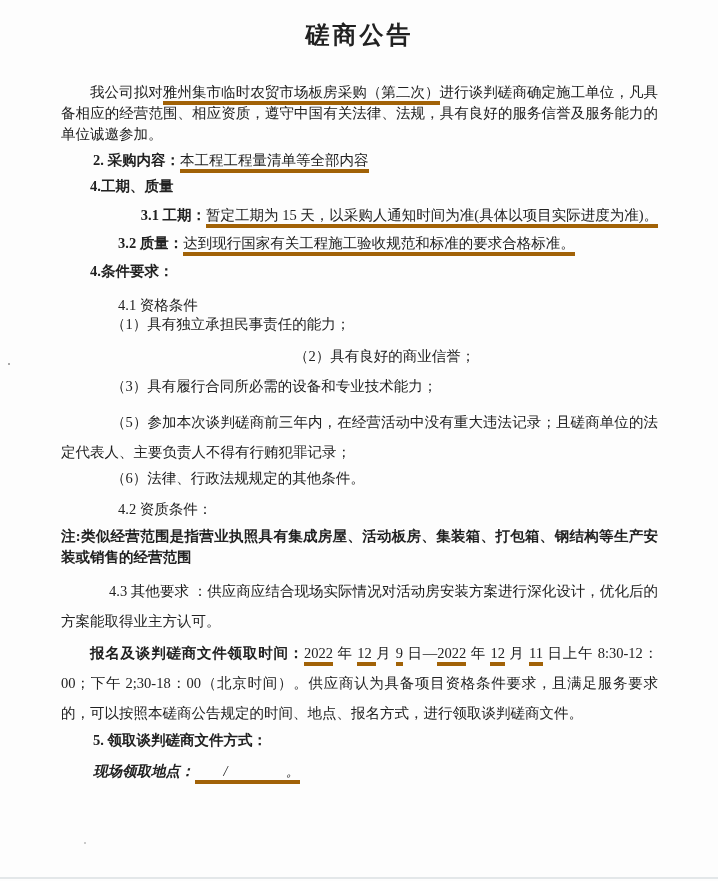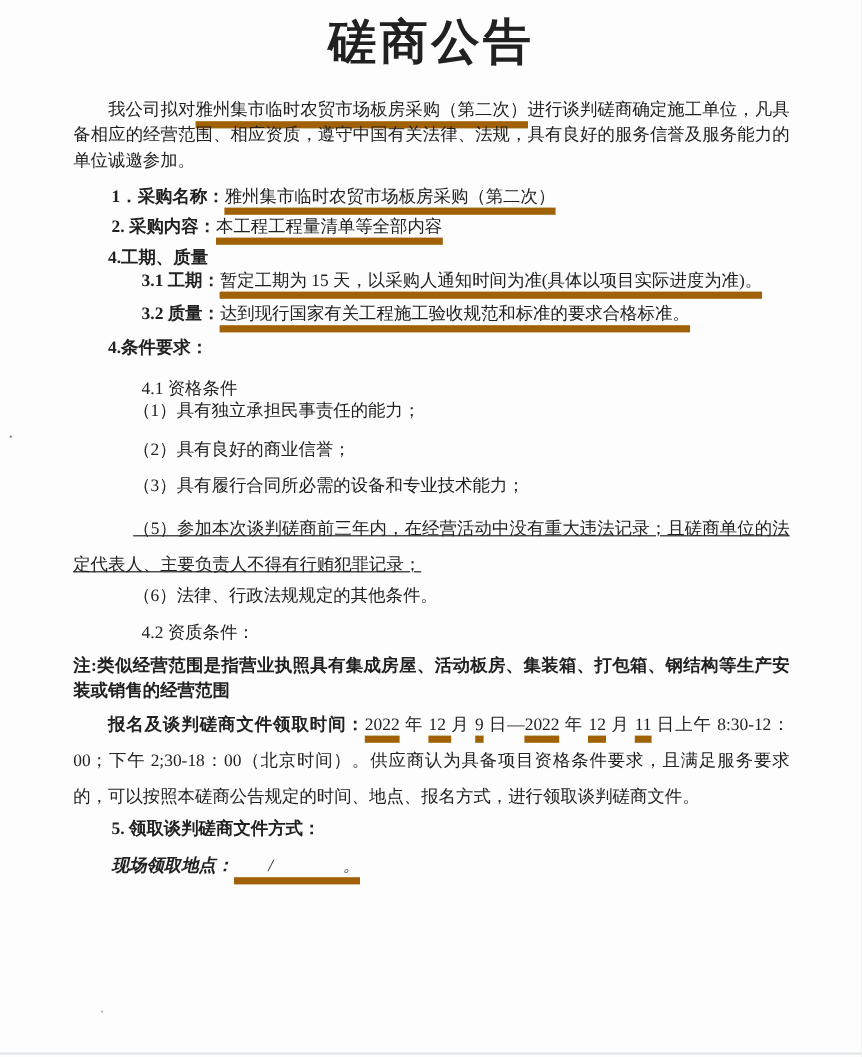--- a/index.html
+++ b/index.html
@@ -12,43 +12,43 @@
     padding:16px 60px 0 61px;
     font-family:"Liberation Serif","DejaVu Serif",serif;
     color:#212121;
     overflow:hidden;
   }
   .page::after{
     content:"";position:absolute;left:0;right:0;bottom:2px;height:2px;
     background:#e3e7e9;
   }
   .title{
-    font-size:40px;font-weight:bold;text-align:center;
+    font-size:24px;font-weight:bold;text-align:center;
     letter-spacing:3px;line-height:38px;margin:0;
   }
   .doc{font-size:14.5px;}
   .b{font-weight:bold;}
-  .u{border-bottom:6px solid #a16207;padding-bottom:1px;}
+  .u{border-bottom:4px solid #a16207;padding-bottom:1px;}
   .intro{
     margin:28px 0 0 0;text-indent:2em;text-align:justify;
     line-height:21px;
   }
   .line{line-height:19px;white-space:nowrap;}
   .l-item1{margin-top:10px;padding-left:32px;}
   .l-item2{margin-top:6px;padding-left:32px;}
   .l-sec3{margin-top:7px;padding-left:29px;font-weight:bold;}
-  .l-s31{padding-left:57px;}
+  .l-s31{margin-top:10px;padding-left:57px;text-align:right;}
   .l-s32{margin-top:9px;padding-left:57px;}
   .l-sec4{margin-top:9px;padding-left:29px;font-weight:bold;}
   .l-s41{margin-top:15px;padding-left:57px;}
   .l-q1{padding-left:50px;}
-  .l-q{margin-top:13px;padding-left:50px;}
+  .l-q{margin-top:13px;padding-left:50px;text-align:center;}
   .l-q3{margin-top:11px;padding-left:50px;}
   .l-q4{margin-top:9px;padding-left:50px;}
-  .p-q5{margin:11px 0 0 0;text-indent:50px;text-align:justify;line-height:30px;text-decoration:underline;}
+  .p-q5{margin:11px 0 0 0;text-indent:50px;text-align:justify;line-height:30px;}
   .l-q6{margin-top:2px;padding-left:50px;}
   .l-s42{margin-top:12px;padding-left:57px;}
   .l-s42v{margin-top:0;padding-left:19px;font-weight:bold;}
   .p-note{margin:7px 0 0 0;text-align:justify;line-height:21px;font-weight:bold;}
   .p-s43{margin:8px 0 0 0;text-indent:48px;text-align:justify;line-height:30px;}
   .p-reg{margin:2px 0 0 0;text-indent:2em;text-align:justify;line-height:30px;}
   .l-sec5{margin-top:3px;padding-left:32px;font-weight:bold;}
   .l-pickup{margin-top:12px;padding-left:32px;font-style:italic;}
   .speck{position:absolute;background:#8a8a8a;border-radius:50%;}
   .speck-a{left:8px;top:363px;width:2px;height:2px;}
@@ -56,21 +56,20 @@
 </style>
 </head>
 <body>
 
 <div class="page doc">
 
   <h1 class="title">磋商公告</h1>
 
   <p class="intro"><span>我公司拟对</span><span class="u">雅州集市临时农贸市场板房采购（第二次）</span><span>进行谈判磋商确定施工单位，凡具备相应的经营范围、相应资质，遵守中国有关法律、法规，具有良好的服务信誉及服务能力的单位诚邀参加。</span></p>
 
-  <div class="line l-item1"><span class="b">1．采购名称：</span><span class="u">雅州集市临时农贸市场板房采购（第二次）</span></div>
 
   <div class="line l-item2"><span class="b">2. 采购内容：</span><span class="u">本工程工程量清单等全部内容</span></div>
 
   <div class="line l-sec3">4.工期、质量</div>
 
   <div class="line l-s31"><span class="b">3.1 工期：</span><span class="u">暂定工期为 15 天，以采购人通知时间为准(具体以项目实际进度为准)。</span></div>
 
   <div class="line l-s32"><span class="b">3.2 质量：</span><span class="u">达到现行国家有关工程施工验收规范和标准的要求合格标准。</span></div>
 
   <div class="line l-sec4">4.条件要求：</div>
@@ -79,20 +78,21 @@
 
   <div class="line l-q1">（1）具有独立承担民事责任的能力；</div>
   <div class="line l-q">（2）具有良好的商业信誉；</div>
   <div class="line l-q3">（3）具有履行合同所必需的设备和专业技术能力；</div>
   <p class="p-q5">（5）参加本次谈判磋商前三年内，在经营活动中没有重大违法记录；且磋商单位的法定代表人、主要负责人不得有行贿犯罪记录；</p>
   <div class="line l-q6">（6）法律、行政法规规定的其他条件。</div>
 
   <div class="line l-s42">4.2 资质条件：</div>
   <p class="p-note">注:类似经营范围是指营业执照具有集成房屋、活动板房、集装箱、打包箱、钢结构等生产安装或销售的经营范围</p>
 
+  <p class="p-s43">4.3 其他要求 ：供应商应结合现场实际情况对活动房安装方案进行深化设计，优化后的方案能取得业主方认可。</p>
 
   <p class="p-reg"><span class="b">报名及谈判磋商文件领取时间：</span><span class="u">2022</span><span> 年 </span><span class="u"> 12 </span><span> 月 </span><span class="u">9</span><span> 日—</span><span class="u">2022</span><span> 年 </span><span class="u">12</span><span> 月 </span><span class="u">11</span><span> 日上午 8:30-12：00；下午 2;30-18：00（北京时间）。供应商认为具备项目资格条件要求，且满足服务要求的，可以按照本磋商公告规定的时间、地点、报名方式，进行领取谈判磋商文件。</span></p>
 
   <div class="line l-sec5">5. 领取谈判磋商文件方式：</div>
 
   <div class="line l-pickup"><span class="b">现场领取地点：</span><span class="u">　　/　　　　。</span></div>
 
   <div class="speck speck-a"></div>
   <div class="speck speck-b"></div>
 

